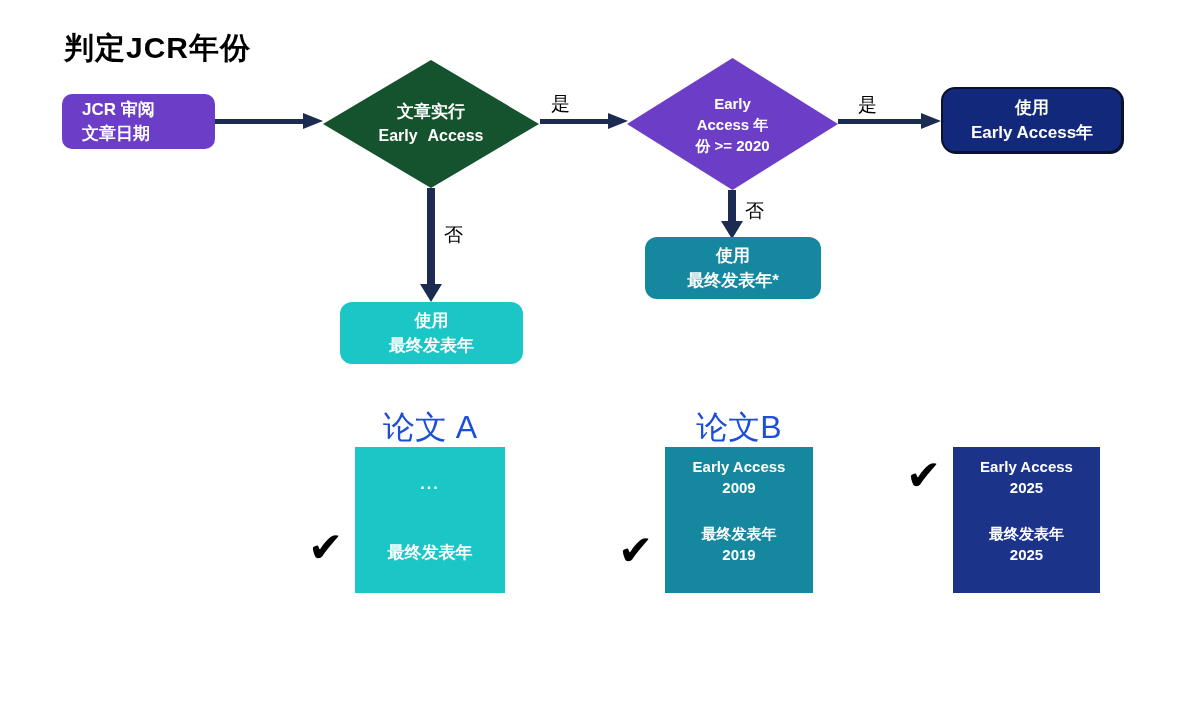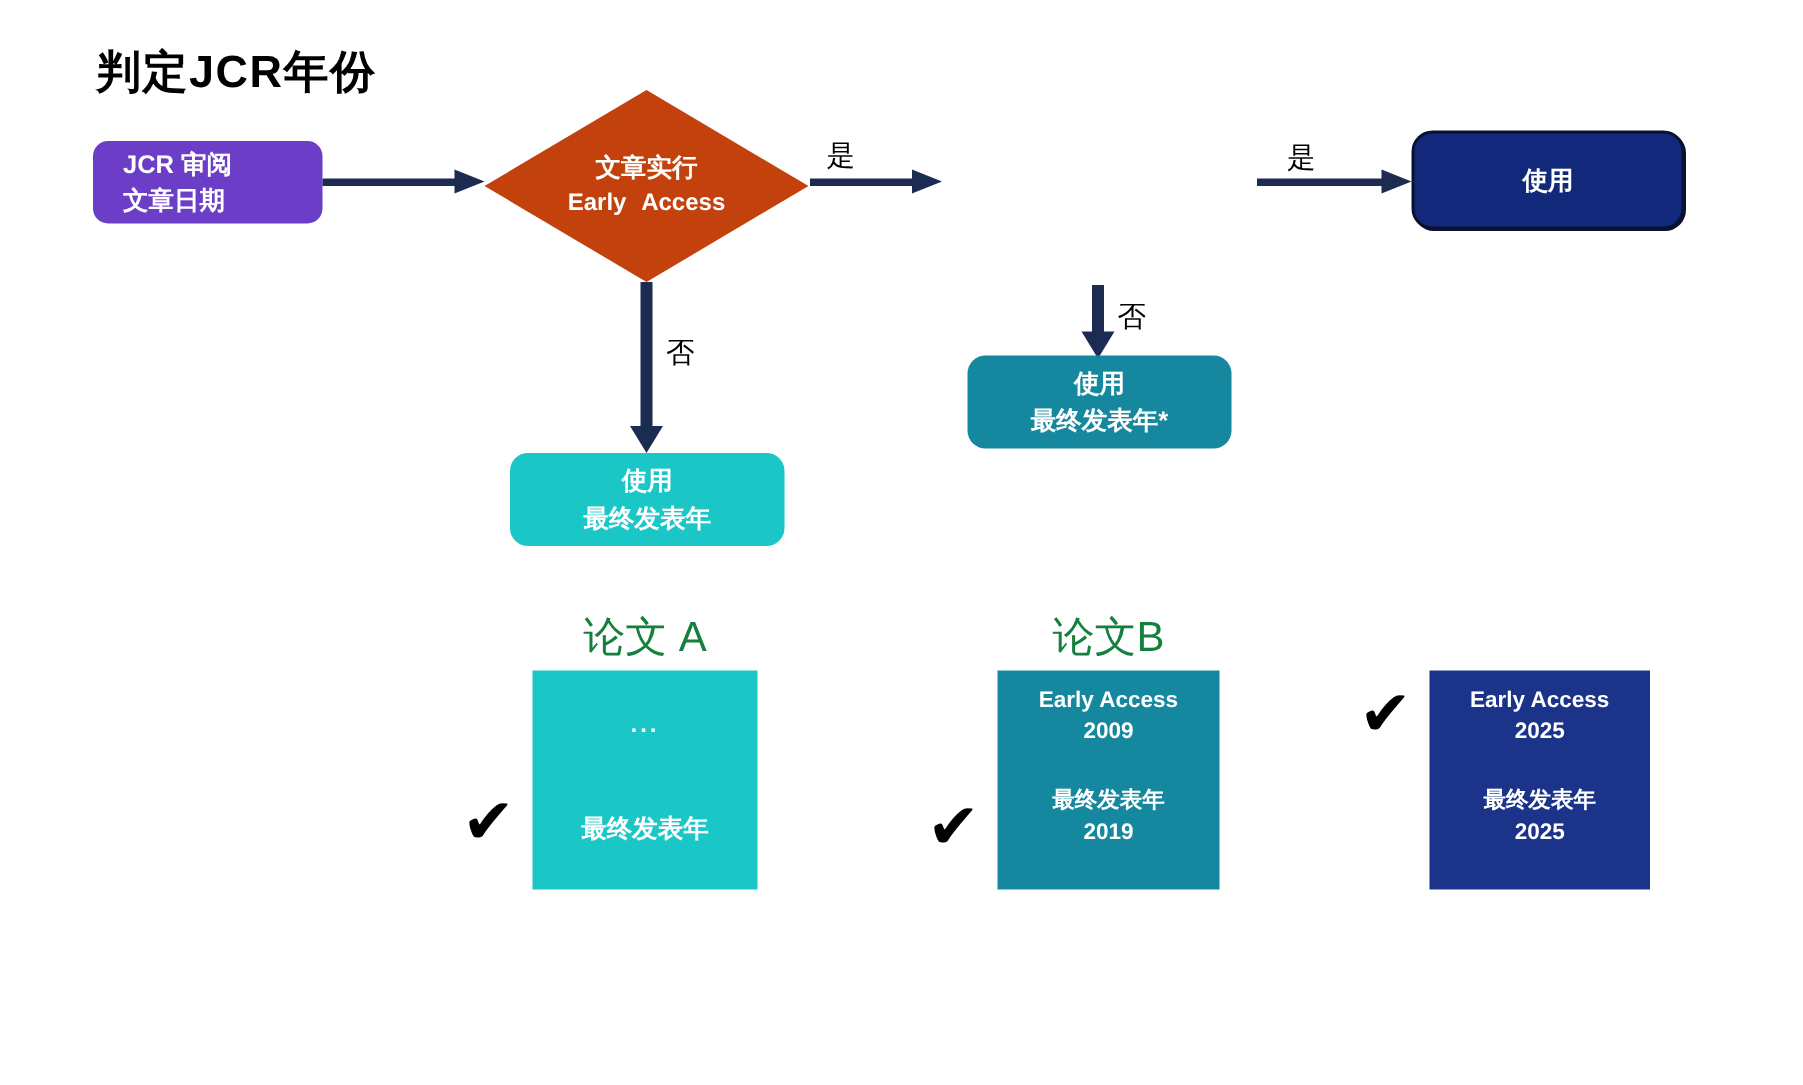--- a/index.html
+++ b/index.html
@@ -39,21 +39,21 @@
   .h-shaft { height:5px; background:#1C2B52; }
   .h-head  { width:0; height:0; border-top:8px solid transparent; border-bottom:8px solid transparent;
              border-left:20px solid #1C2B52; }
   .v-shaft { width:8px; background:#1C2B52; }
   .v-head  { width:0; height:0; border-left:11px solid transparent; border-right:11px solid transparent;
              border-top:18px solid #1C2B52; }
 
   .branch-label { font-size:19px; color:#000; }
 
   
-  .example-title { top:406px; text-align:center; font-size:28px; color:#15803d; }
+  .example-title { top:406px; text-align:center; font-size:32px; color:#1d4ed8; }
   .paper-square { top:447px; height:146px; color:#fff; font-weight:700; text-align:center; }
   .sq-a { left:355px; width:150px; background:#1BC6C7; font-size:17px; }
   .sq-b { left:665px; width:148px; background:#15879E; font-size:15px; line-height:21px; }
   .sq-c { left:953px; width:147px; background:#1B3389; font-size:15px; line-height:21px; }
   .sq-a .dots { position:absolute; top:28px; width:100%; font-size:16px; letter-spacing:2px; }
   .sq-a .final { position:absolute; top:94px; width:100%; }
   .grp-top { position:absolute; top:9px; width:100%; }
   .grp-bottom { position:absolute; top:76px; width:100%; }
 
   .check { font-size:42px; font-weight:800; color:#000; line-height:1; }
@@ -70,36 +70,42 @@
   <div class="abs page-title">判定JCR年份</div>
 
   <div class="abs start-box" style="background-color: rgb(108, 62, 200);">
     <div>JCR 审阅</div>
     <div>文章日期</div>
   </div>
 
   <div class="abs h-shaft" style="left:215px; top:119px; width:90px;"></div>
   <div class="abs h-head" style="left:303px; top:113px;"></div>
 
-  <div class="abs diamond diamond-1" style="background-color: #c2410c; text-align: right;">
+  <div class="abs diamond diamond-1" style="background-color: #14532d; text-align: right;">
     <div>文章实行</div>
     <div class="en">Early Access</div>
   </div>
 
   <div class="abs branch-label" style="left:551px; top:91px;">是</div>
   <div class="abs h-shaft" style="left:540px; top:119px; width:70px;"></div>
   <div class="abs h-head" style="left:608px; top:113px;"></div>
 
+  <div class="abs diamond diamond-2" style="background-color: rgb(108, 62, 200);">
+    <div>Early</div>
+    <div>Access 年</div>
+    <div>份 &gt;= 2020</div>
+  </div>
 
   <div class="abs branch-label" style="left:858px; top:92px;">是</div>
   <div class="abs h-shaft" style="left:838px; top:119px; width:85px;"></div>
   <div class="abs h-head" style="left:921px; top:113px;"></div>
 
   <div class="abs result-box navy-box" style="background-color: rgb(18, 41, 123);">
     <div>使用</div>
+    <div>Early Access年</div>
   </div>
 
   <div class="abs v-shaft" style="left:427px; top:188px; height:96px;"></div>
   <div class="abs v-head" style="left:420px; top:284px;"></div>
   <div class="abs branch-label" style="left:444px; top:222px;">否</div>
 
   <div class="abs result-box teal-box-1" style="background-color: rgb(27, 198, 199);">
     <div>使用</div>
     <div>最终发表年</div>
   </div>

